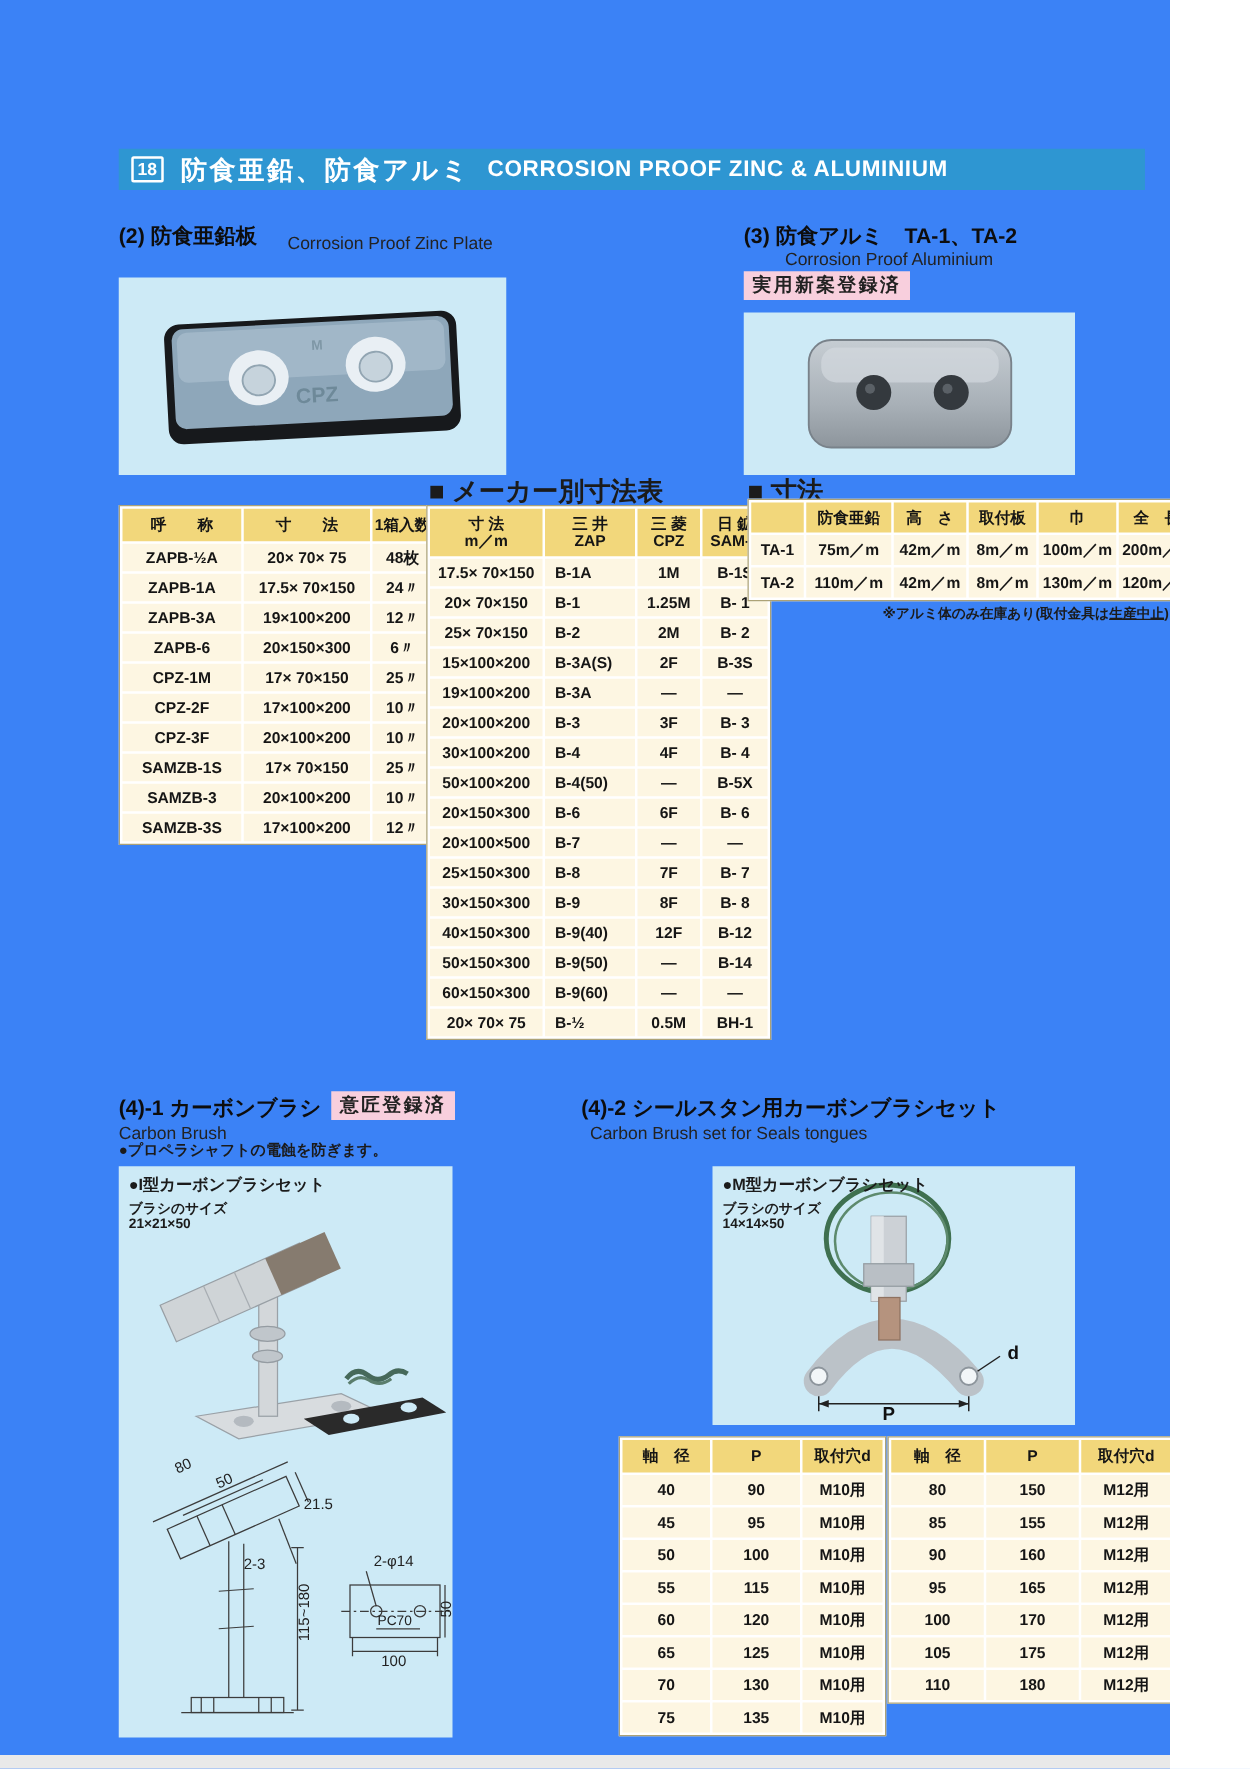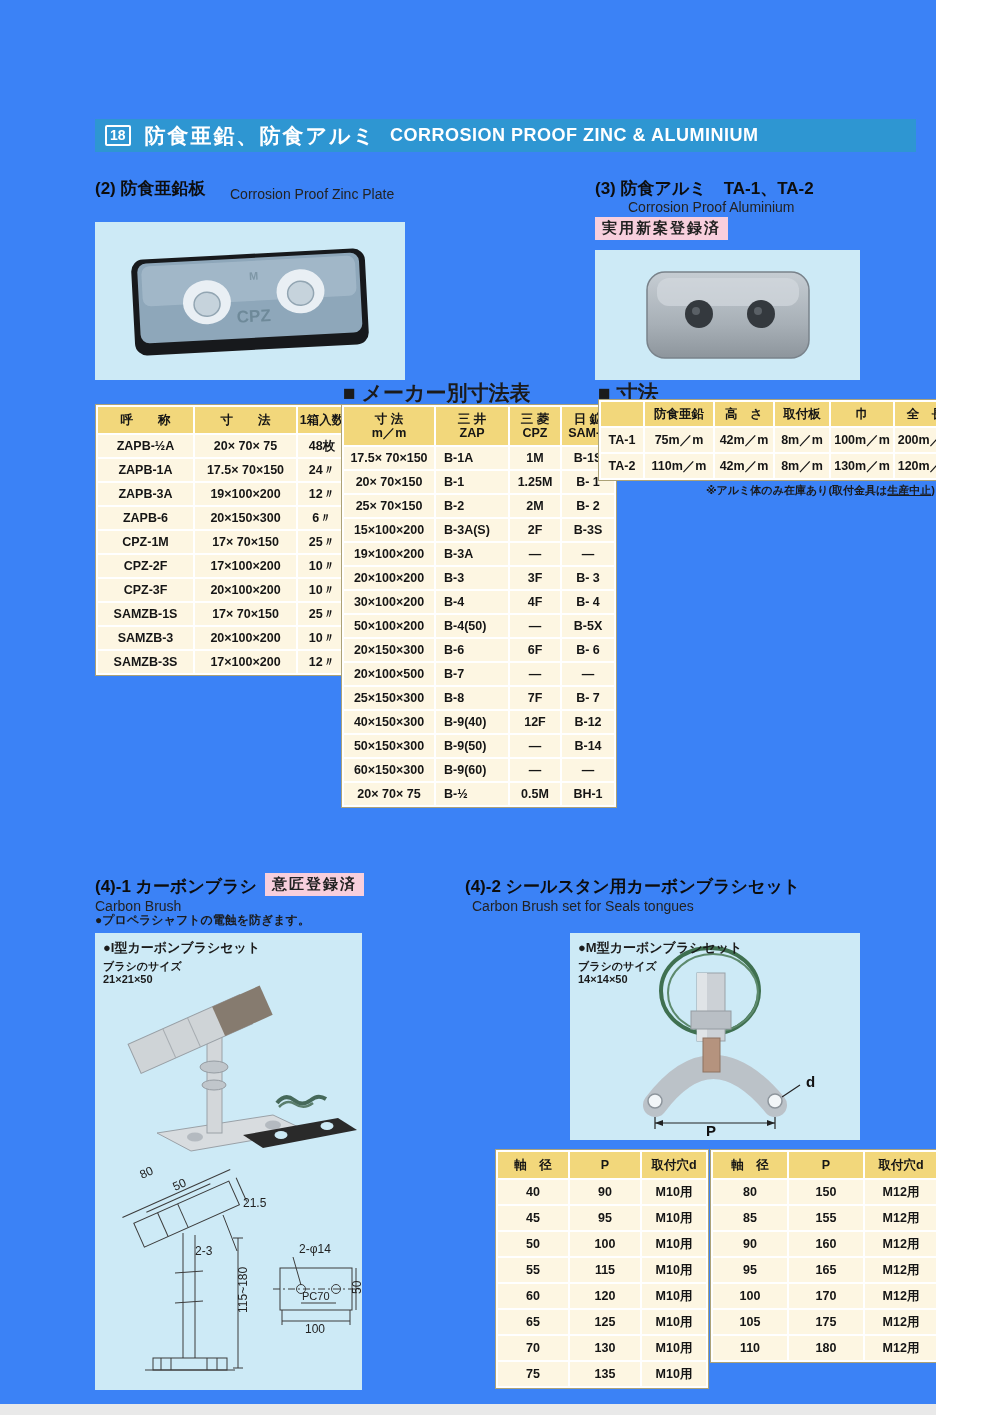--- a/index.html
+++ b/index.html
@@ -259,20 +259,26 @@
           <td>20×100×500</td>
           <td>B-7</td>
           <td>―</td>
           <td>―</td>
         </tr>
         <tr>
           <td>25×150×300</td>
           <td>B-8</td>
           <td>7F</td>
           <td>B- 7</td>
+        </tr>
+        <tr>
+          <td>30×150×300</td>
+          <td>B-9</td>
+          <td>8F</td>
+          <td>B- 8</td>
         </tr>
         <tr>
           <td>40×150×300</td>
           <td>B-9(40)</td>
           <td>12F</td>
           <td>B-12</td>
         </tr>
         <tr>
           <td>50×150×300</td>
           <td>B-9(50)</td>

